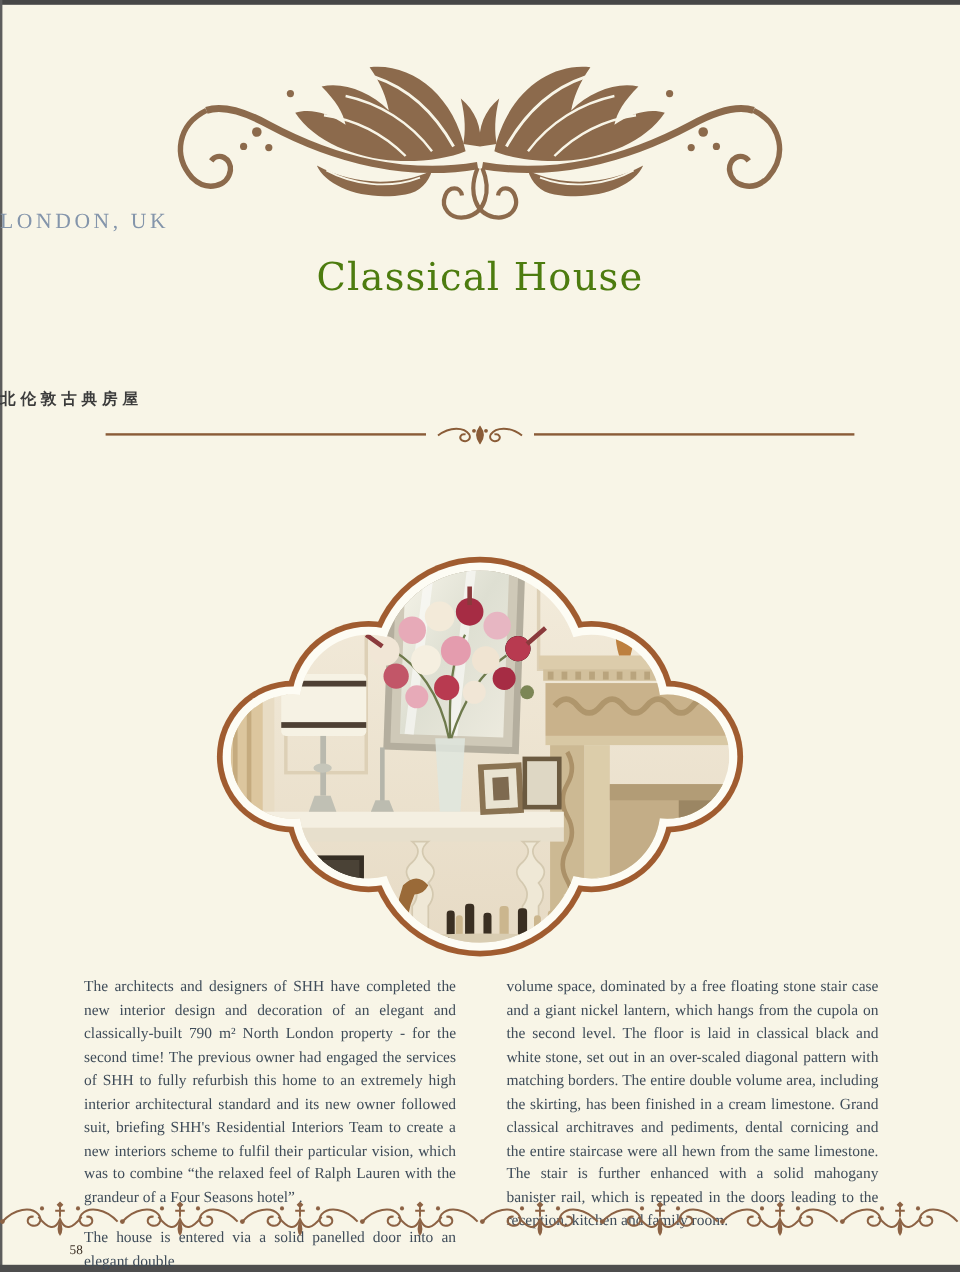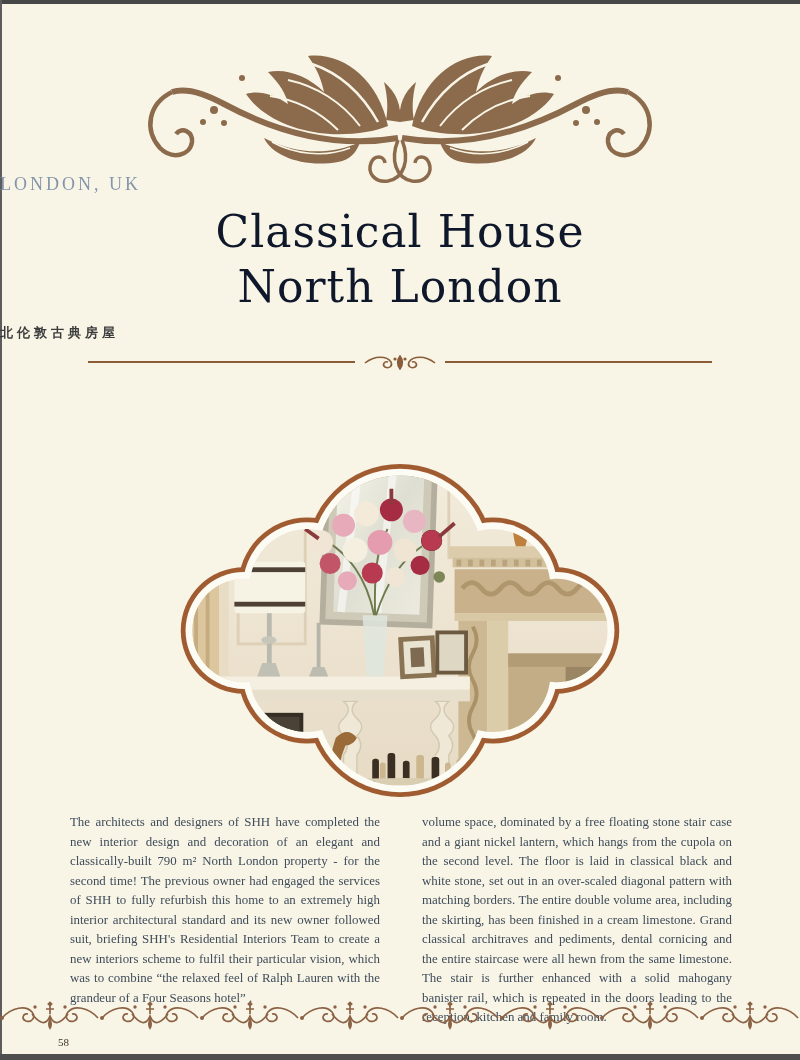--- a/index.html
+++ b/index.html
@@ -15,21 +15,21 @@
 
   .flourish{position:absolute;left:140px;top:26px;width:520px;height:168px;}
 
   .location{
     position:absolute;left:0;top:174px;width:100%;text-align:left;
     font-size:18px;letter-spacing:3px;color:#8495ab;
   }
   .title{
     position:absolute;left:0;top:204px;width:100%;text-align:center;
     font-family:"DejaVu Serif","Liberation Serif",serif;
-    font-size:44px;line-height:55px;color:#0f172a;letter-spacing:1px;
+    font-size:32px;line-height:55px;color:#4d7c0f;letter-spacing:1px;
   }
   .subtitle-cn{
     position:absolute;left:0;top:324px;width:100%;
     font-size:13px;font-weight:bold;letter-spacing:4px;color:#3c3c3c;
   }
   .divider{
     position:absolute;left:88px;top:352px;width:624px;height:20px;
     display:flex;align-items:center;
   }
   .divider .rule{flex:1;height:2px;background:#8a5c38;}
@@ -87,21 +87,20 @@
         <circle cx="418" cy="52" r="3" stroke="none"></circle>
       </g>
       <use href="#fl-half" transform="translate(520,0) scale(-1,1)"></use>
     </g>
   </svg>
 
   <div class="location">LONDON, UK</div>
 
   <div class="title">
     <div>Classical House</div>
-    <div>North London</div>
   </div>
 
   <div class="subtitle-cn">北伦敦古典房屋</div>
 
   <div class="divider">
     <div class="rule"></div>
     <svg width="78" height="18" viewBox="0 0 78 18">
       <g fill="none" stroke="#8a5c38" stroke-width="1.6">
         <path d="M4,10 C14,2 26,3 30,9 C32,13 28,16 24,14 C21,12 23,8 27,9"></path>
         <path d="M74,10 C64,2 52,3 48,9 C46,13 50,16 54,14 C57,12 55,8 51,9"></path>
@@ -294,20 +293,21 @@
       </g>
 
       <rect x="308" y="296" width="14" height="40" fill="#efe9d8"></rect>
       <path d="M330,290 q8,-18 16,0 l-2,46 h-12 Z" fill="#e5ddc8"></path>
     </g>
   </svg>
 
   <div class="columns">
     <div class="col">
       <p>The architects and designers of SHH have completed the new interior design and decoration of an elegant and classically-built 790 m² North London property - for the second time! The previous owner had engaged the services of SHH to fully refurbish this home to an extremely high interior architectural standard and its new owner followed suit, briefing SHH's Residential Interiors Team to create a new interiors scheme to fulfil their particular vision, which was to combine “the relaxed feel of Ralph Lauren with the grandeur of a Four Seasons hotel” .</p>
+      <p>The house is entered via a solid panelled door into an elegant double</p>
     </div>
     <div class="col">
       <p>volume space, dominated by a free floating stone stair case and a giant nickel lantern, which hangs from the cupola on the second level. The floor is laid in classical black and white stone, set out in an over-scaled diagonal pattern with matching borders. The entire double volume area, including the skirting, has been finished in a cream limestone. Grand classical architraves and pediments, dental cornicing and the entire staircase were all hewn from the same limestone. The stair is further enhanced with a solid mahogany banister rail, which is repeated in the doors leading to the reception, kitchen and family room.</p>
     </div>
   </div>
 
   <svg class="footer-border" viewBox="0 0 800 34" xmlns="http://www.w3.org/2000/svg">
     <defs>
       <g id="bb-motif" fill="none" stroke="#8c6244" stroke-width="1.7">
         <path d="M2,18 C12,7 26,5 32,12 C36,17 32,23 26,21 C21,19 23,13 28,14"></path>

